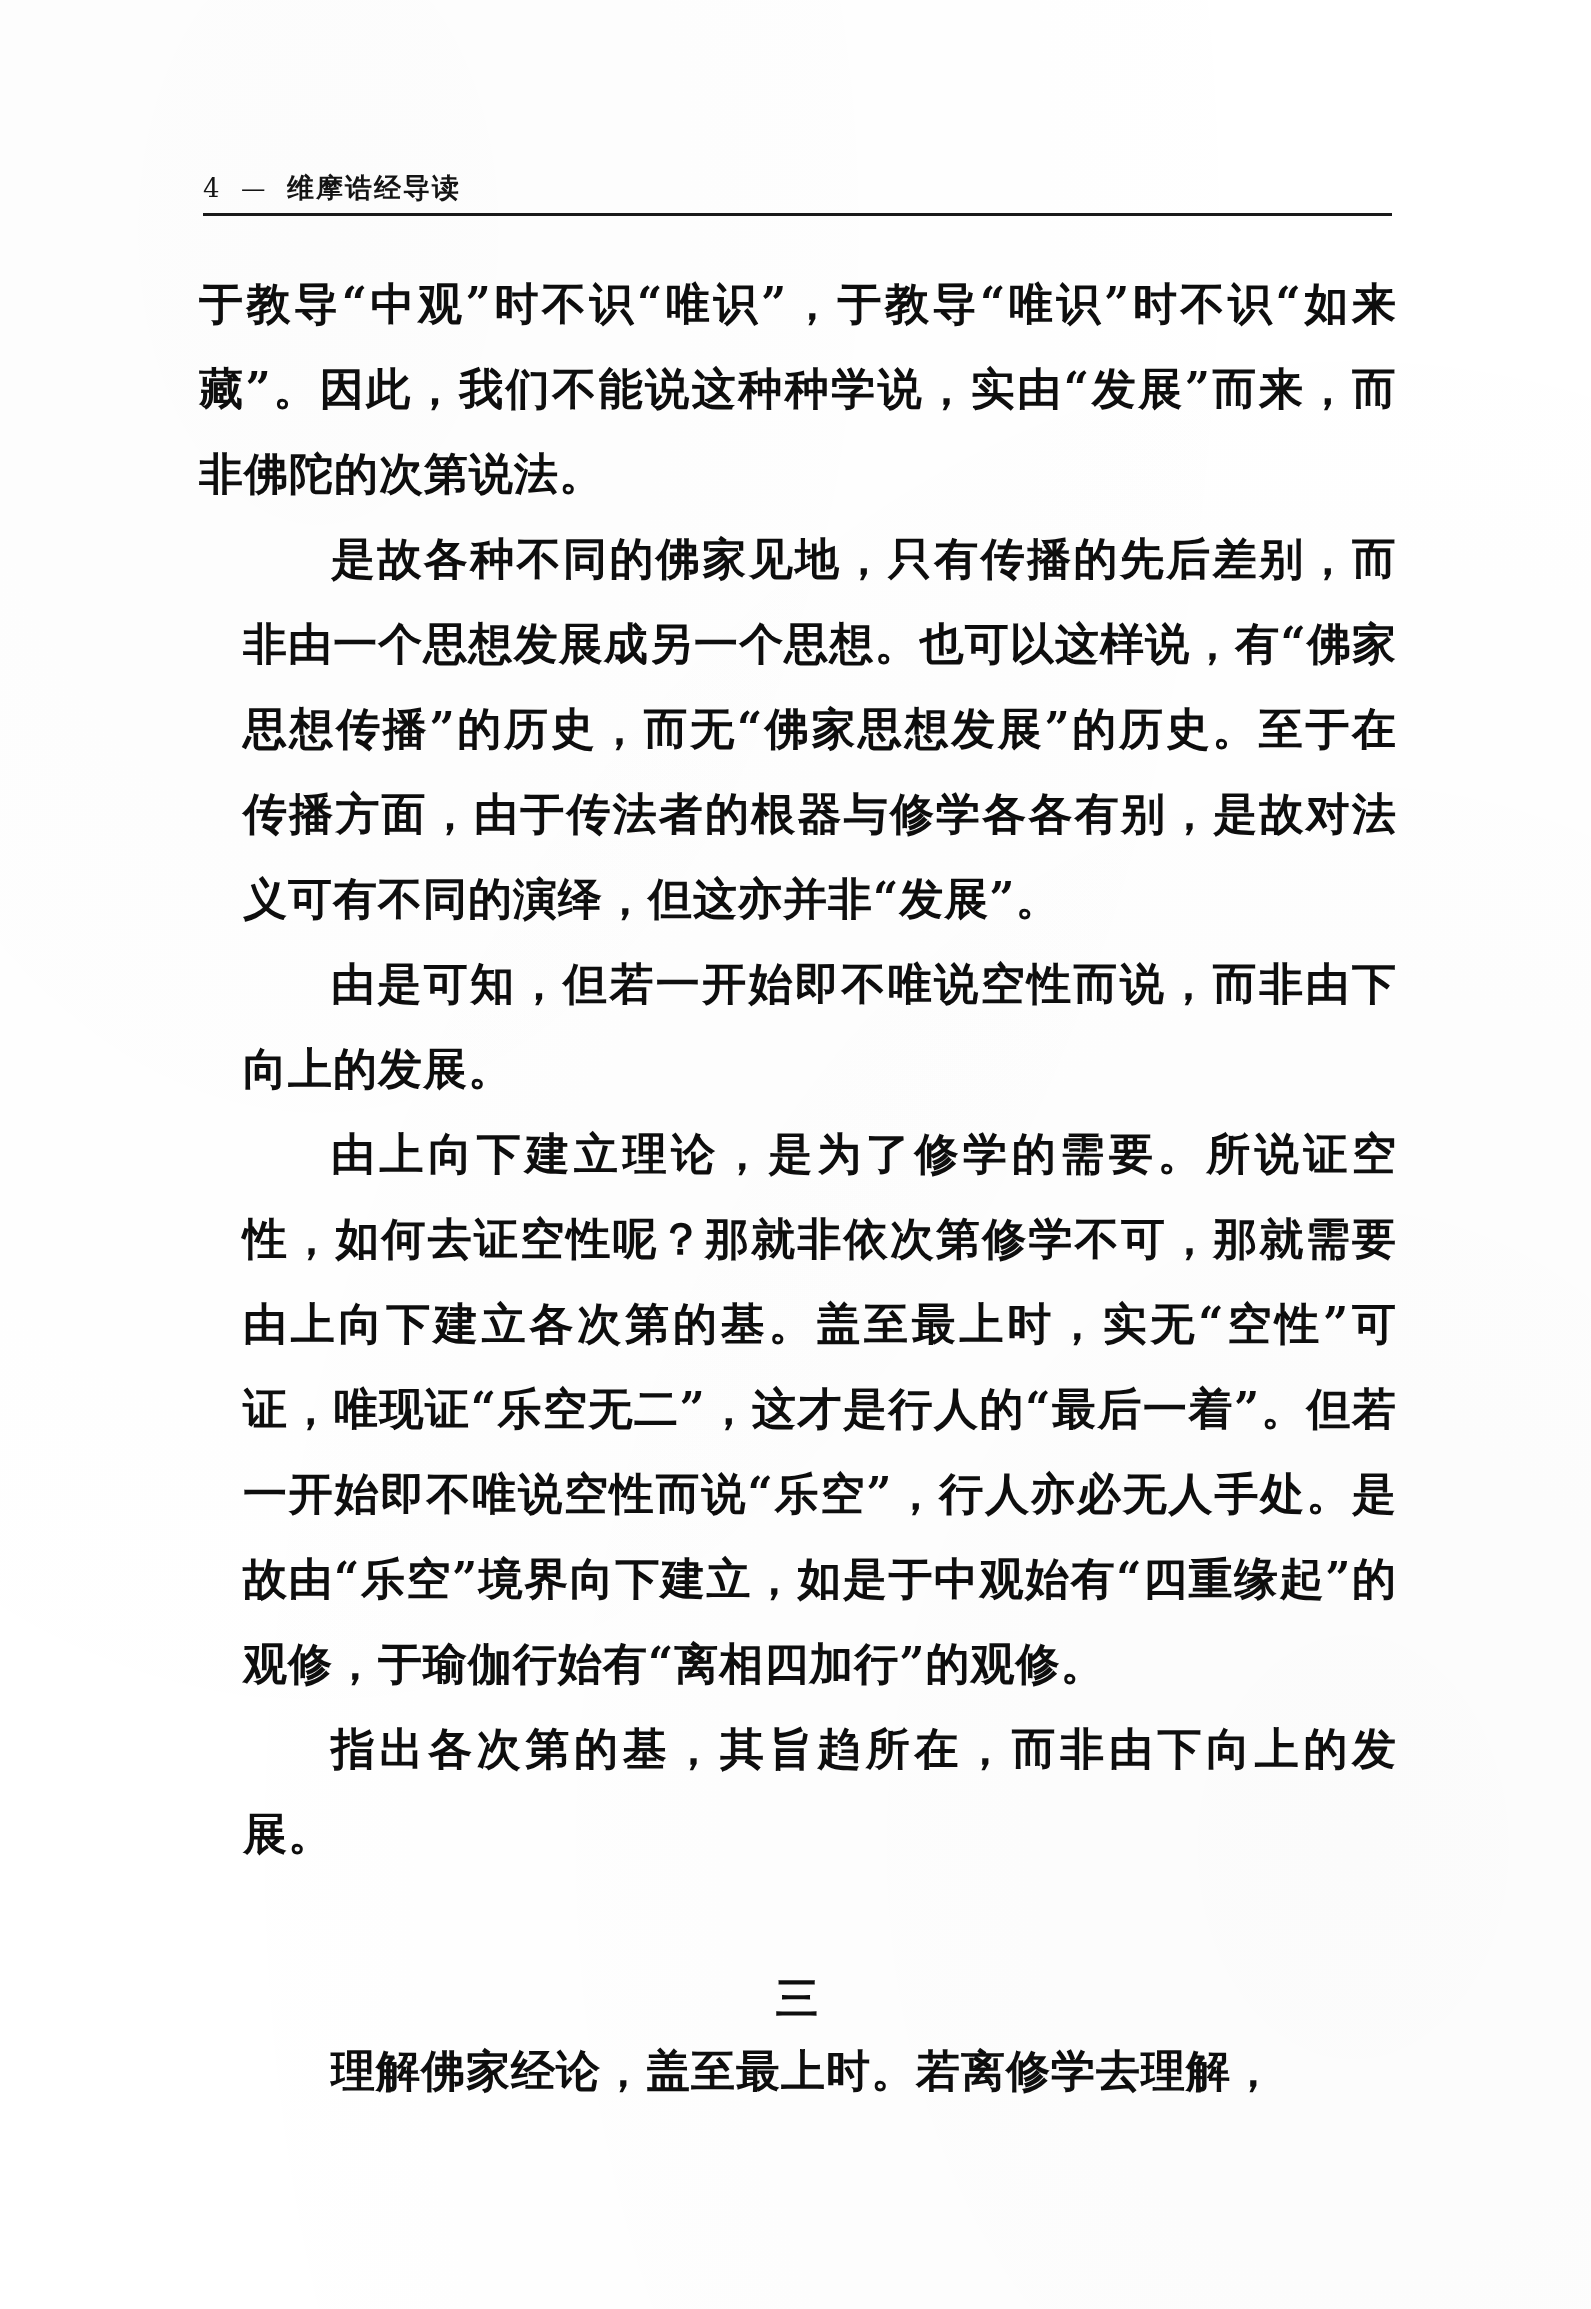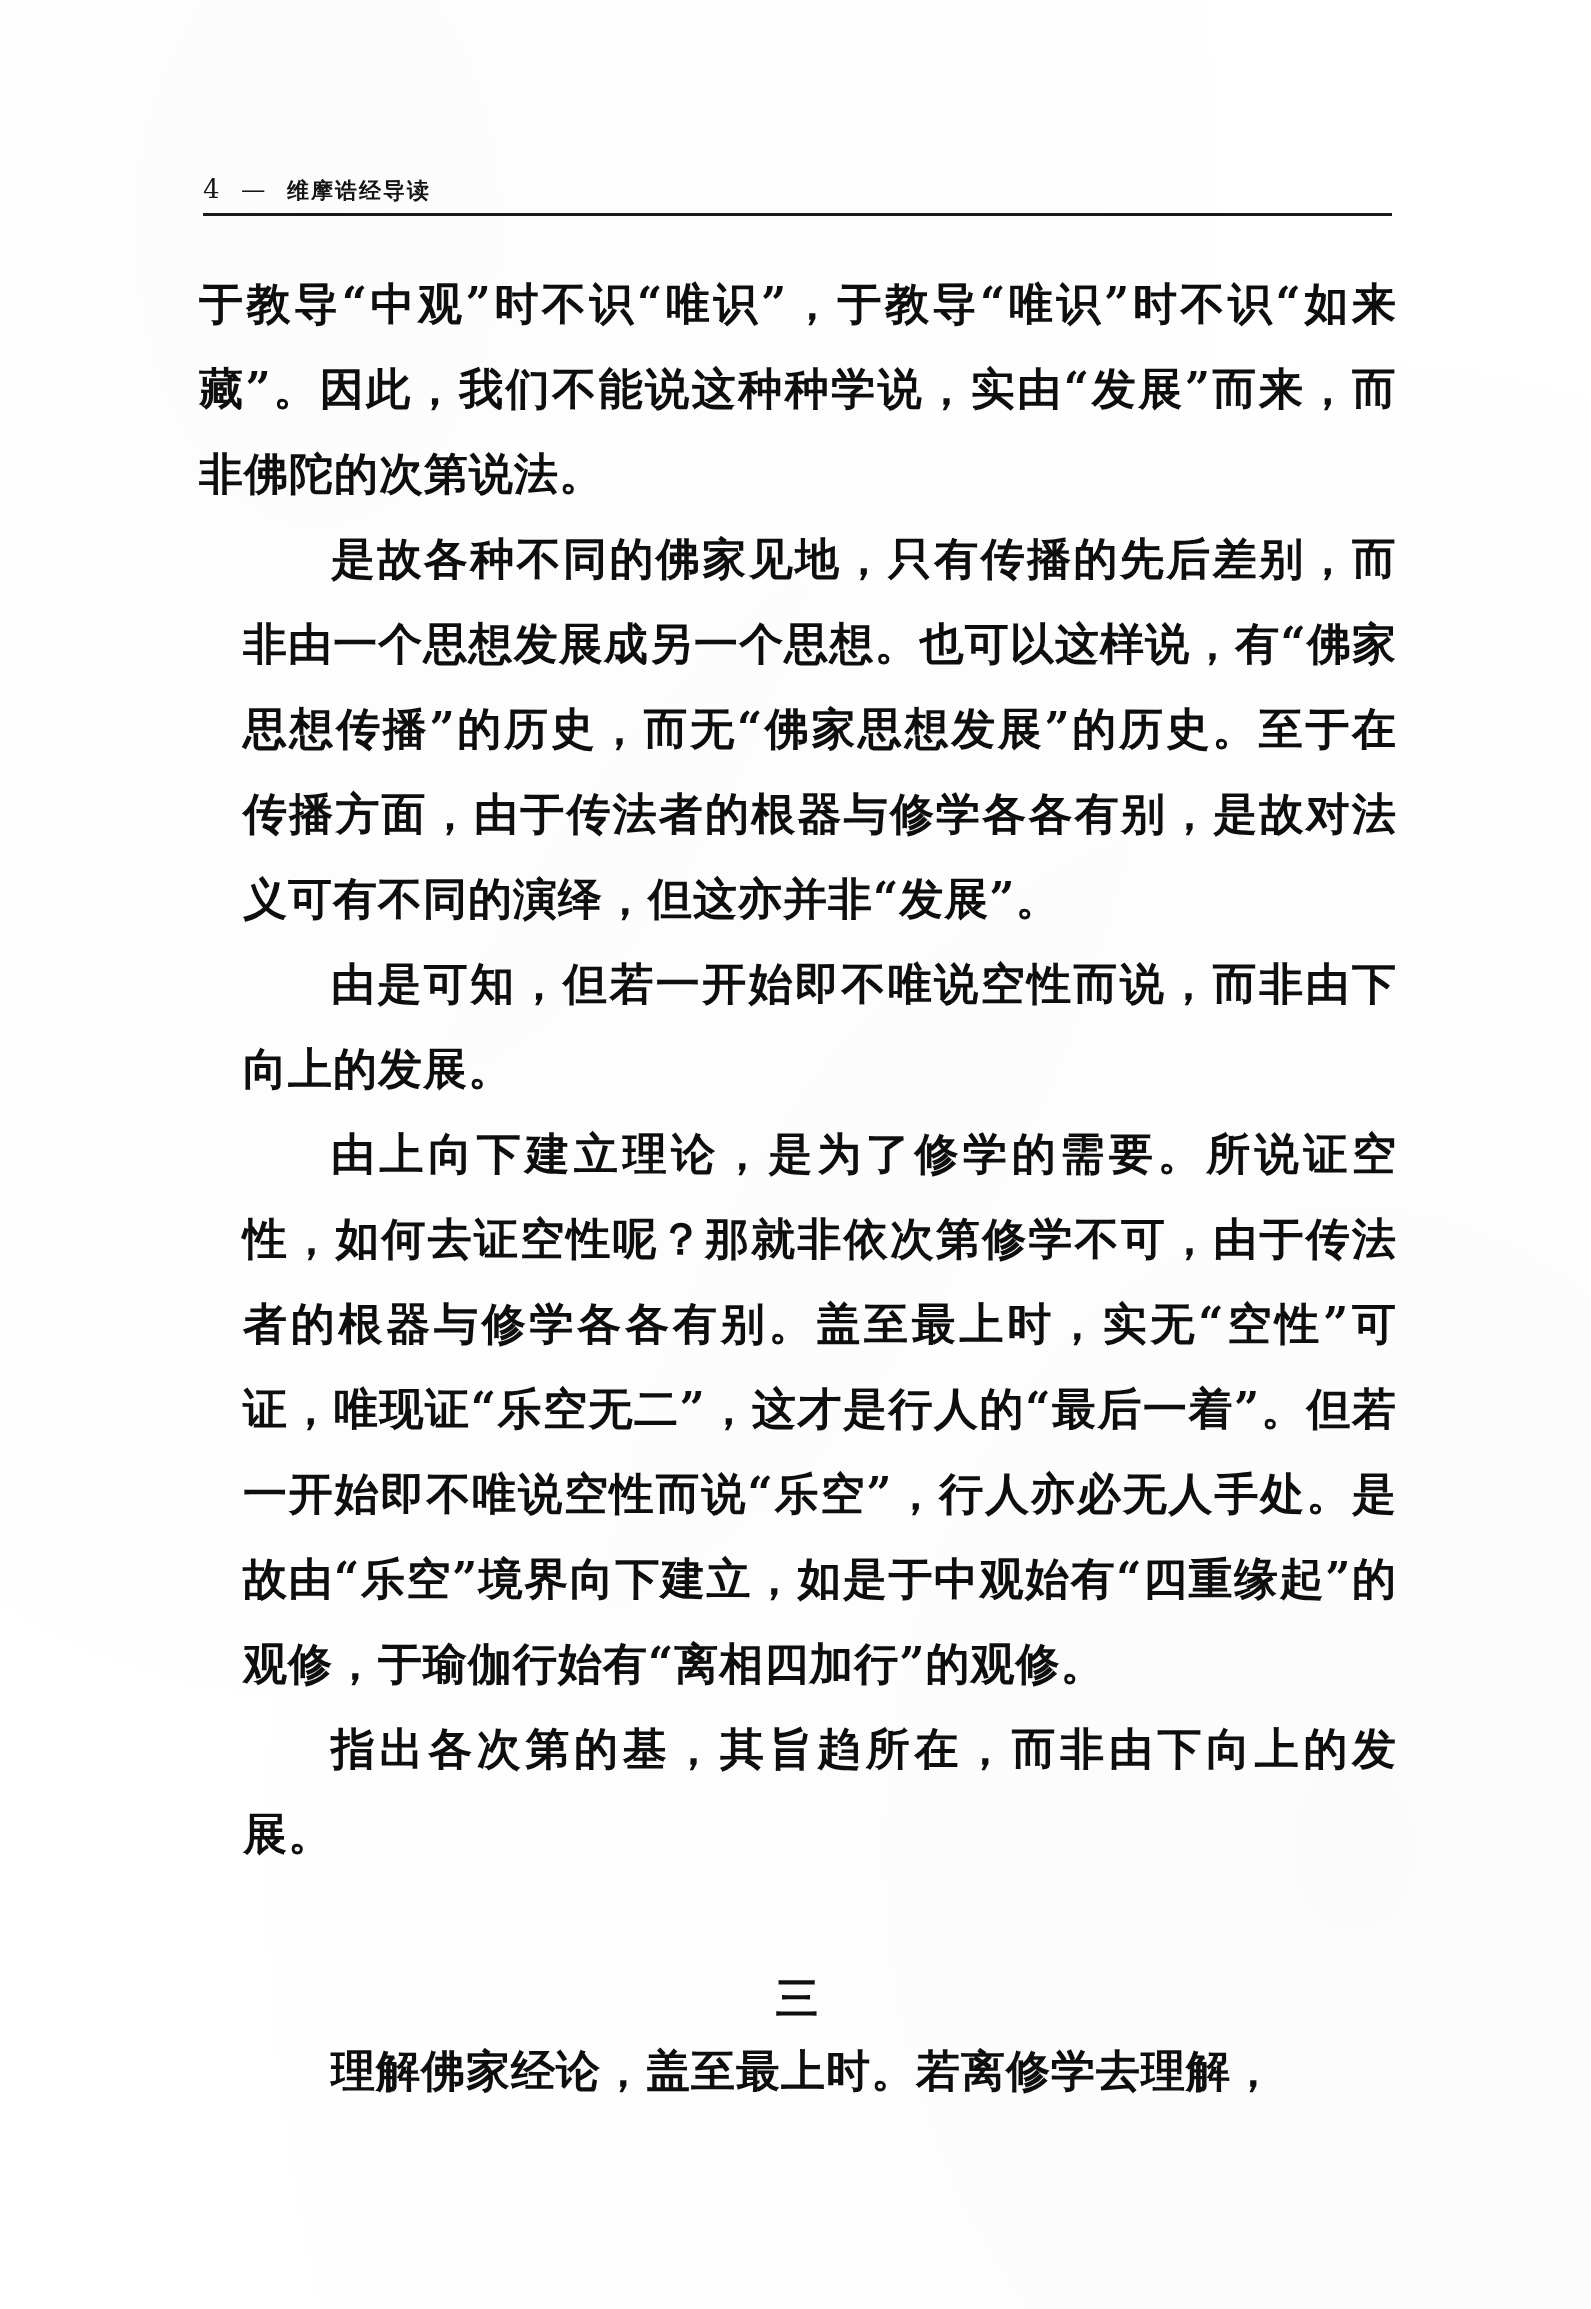--- a/index.html
+++ b/index.html
@@ -53,21 +53,21 @@
     font-size: 26px;
     font-family: "DejaVu Serif", serif;
     letter-spacing: 0px;
     color: #151515;
   }
   .header-dash {
     font-size: 24.4px;
     color: #151515;
   }
   .running-title {
-    font-size: 22px;
+    font-size: 27px;
     font-family: Liberation Sans, sans-serif;
     font-weight: 700;
     letter-spacing: 2px;
     color: #141414;
   }
   .header-rule {
     position: absolute;
     left: 203px;
     top: 213px;
     width: 1189px;
@@ -121,21 +121,21 @@
       <span class="header-dash">—</span>
       <span class="running-title">维摩诰经导读</span>
     </div>
   </div>
   <div class="header-rule"></div>
 
   <div class="body-col">
     <p class="para">于教导“中观”时不识“唯识”，于教导“唯识”时不识“如来藏”。因此，我们不能说这种种学说，实由“发展”而来，而非佛陀的次第说法。</p>
     <p class="para indent">是故各种不同的佛家见地，只有传播的先后差别，而非由一个思想发展成另一个思想。也可以这样说，有“佛家思想传播”的历史，而无“佛家思想发展”的历史。至于在传播方面，由于传法者的根器与修学各各有别，是故对法义可有不同的演绎，但这亦并非“发展”。</p>
     <p class="para indent">由是可知，但若一开始即不唯说空性而说，而非由下向上的发展。</p>
-    <p class="para indent">由上向下建立理论，是为了修学的需要。所说证空性，如何去证空性呢？那就非依次第修学不可，由于传法者的根器与修学各各有别。盖至最上时，实无“空性”可证，唯现证“乐空无二”，这才是行人的“最后一着”。但若一开始即不唯说空性而说“乐空”，行人亦必无人手处。是故由“乐空”境界向下建立，如是于中观始有“四重缘起”的观修，于瑜伽行始有“离相四加行”的观修。</p>
+    <p class="para indent">由上向下建立理论，是为了修学的需要。所说证空性，如何去证空性呢？那就非依次第修学不可，那就需要由上向下建立各次第的基。盖至最上时，实无“空性”可证，唯现证“乐空无二”，这才是行人的“最后一着”。但若一开始即不唯说空性而说“乐空”，行人亦必无人手处。是故由“乐空”境界向下建立，如是于中观始有“四重缘起”的观修，于瑜伽行始有“离相四加行”的观修。</p>
     <p class="para indent">指出各次第的基，其旨趋所在，而非由下向上的发展。</p>
 
     <div class="section-mark">三</div>
 
     <p class="para indent after-mark">理解佛家经论，盖至最上时。若离修学去理解，</p>
   </div>
 </div>
 
 
 </body></html>

